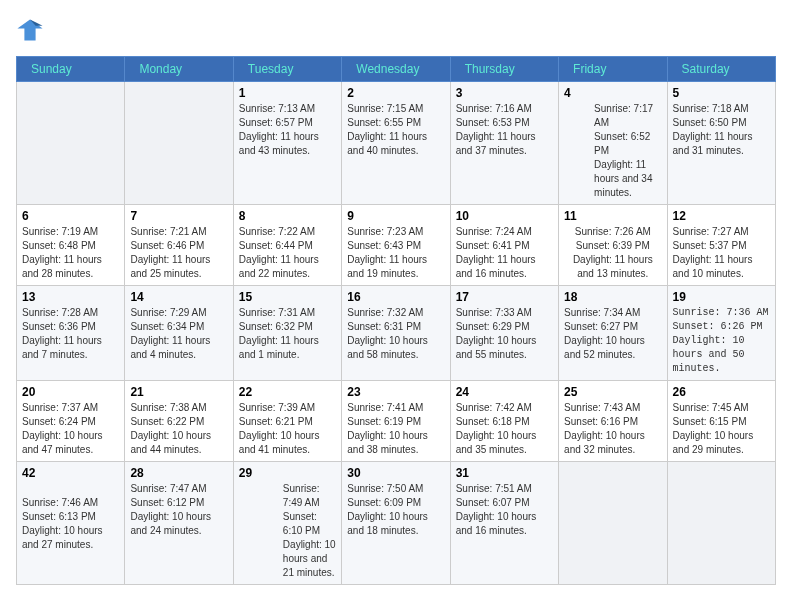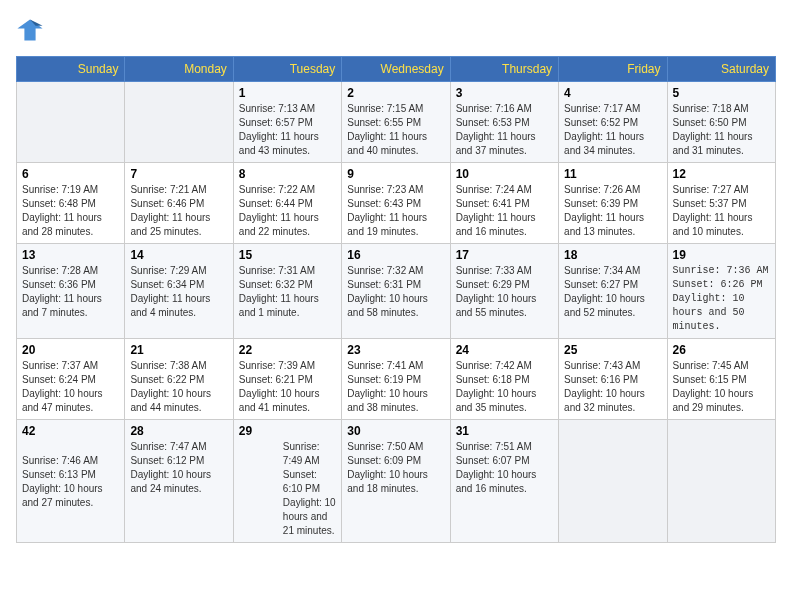--- a/index.html
+++ b/index.html
@@ -46,23 +46,23 @@
       font-size: 15px;
       color: #333;
     }
     .calendar {
       width: 100%;
       border-collapse: collapse;
       font-size: 11px;
     }
     .calendar th {
       background: #3a6db5;
-      color: #fde047;
-      text-align: right;
-      padding: 5px 6px;
+      color: #5eead4;
+      text-align: left;
+      padding: 5px 14px;
       font-size: 12px;
       font-weight: normal;
       border: 1px solid #5588cc;
     }
     .calendar td {
       border: 1px solid #ccc;
       vertical-align: top;
       padding: 4px 5px;
       width: 108px;
       min-height: 70px;
@@ -138,21 +138,21 @@
 Daylight: 11 hours and 40 minutes.</div>
         </td>
         <td>
           <span class="day-num">3</span>
           <div class="day-info" style="white-space: pre-line;">Sunrise: 7:16 AM
 Sunset: 6:53 PM
 Daylight: 11 hours and 37 minutes.</div>
         </td>
         <td>
           <span class="day-num">4</span>
-          <div class="day-info" style="white-space: pre-line;">Sunrise: 7:17 AM
+          <div class="day-info" style="white-space: pre-line; margin-left: 30px;">Sunrise: 7:17 AM
 Sunset: 6:52 PM
 Daylight: 11 hours and 34 minutes.</div>
         </td>
         <td>
           <span class="day-num">5</span>
           <div class="day-info" style="white-space: pre-line;">Sunrise: 7:18 AM
 Sunset: 6:50 PM
 Daylight: 11 hours and 31 minutes.</div>
         </td>
       </tr>
@@ -182,21 +182,21 @@
 Daylight: 11 hours and 19 minutes.</div>
         </td>
         <td>
           <span class="day-num">10</span>
           <div class="day-info" style="white-space: pre-line;">Sunrise: 7:24 AM
 Sunset: 6:41 PM
 Daylight: 11 hours and 16 minutes.</div>
         </td>
         <td>
           <span class="day-num">11</span>
-          <div class="day-info" style="white-space: pre-line;">Sunrise: 7:26 AM
+          <div class="day-info" style="white-space: pre-line; text-align: center;">Sunrise: 7:26 AM
 Sunset: 6:39 PM
 Daylight: 11 hours and 13 minutes.</div>
         </td>
         <td>
           <span class="day-num">12</span>
           <div class="day-info" style="white-space: pre-line;">Sunrise: 7:27 AM
 Sunset: 5:37 PM
 Daylight: 11 hours and 10 minutes.</div>
         </td>
       </tr>

